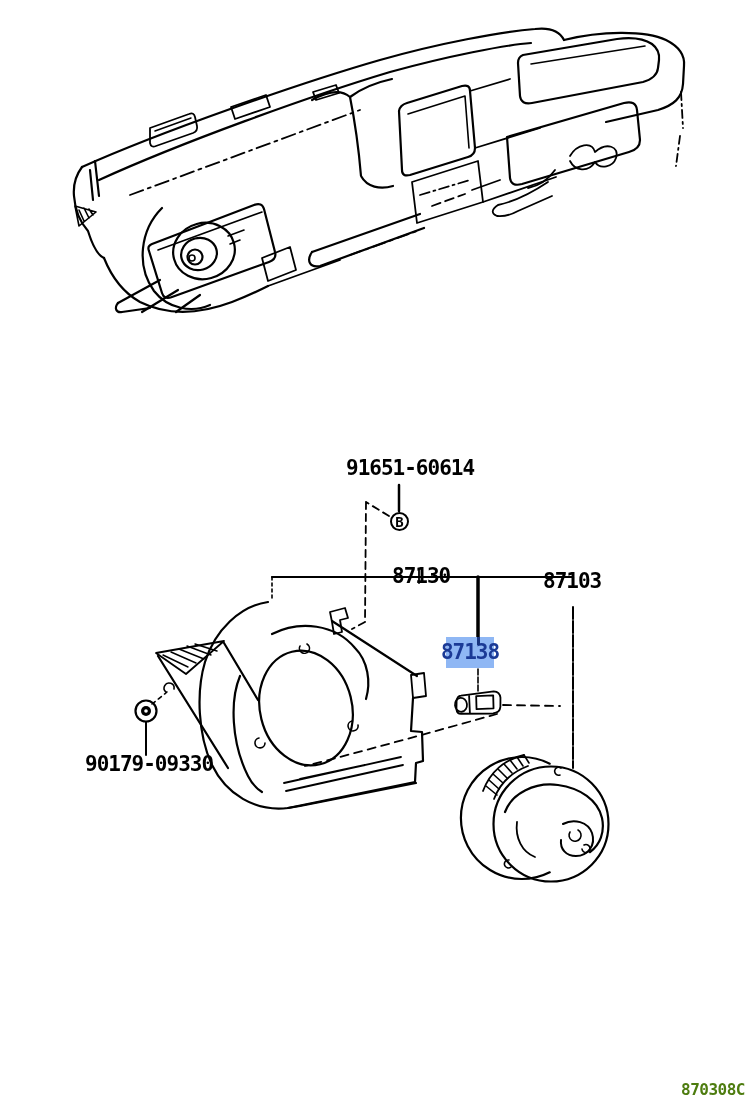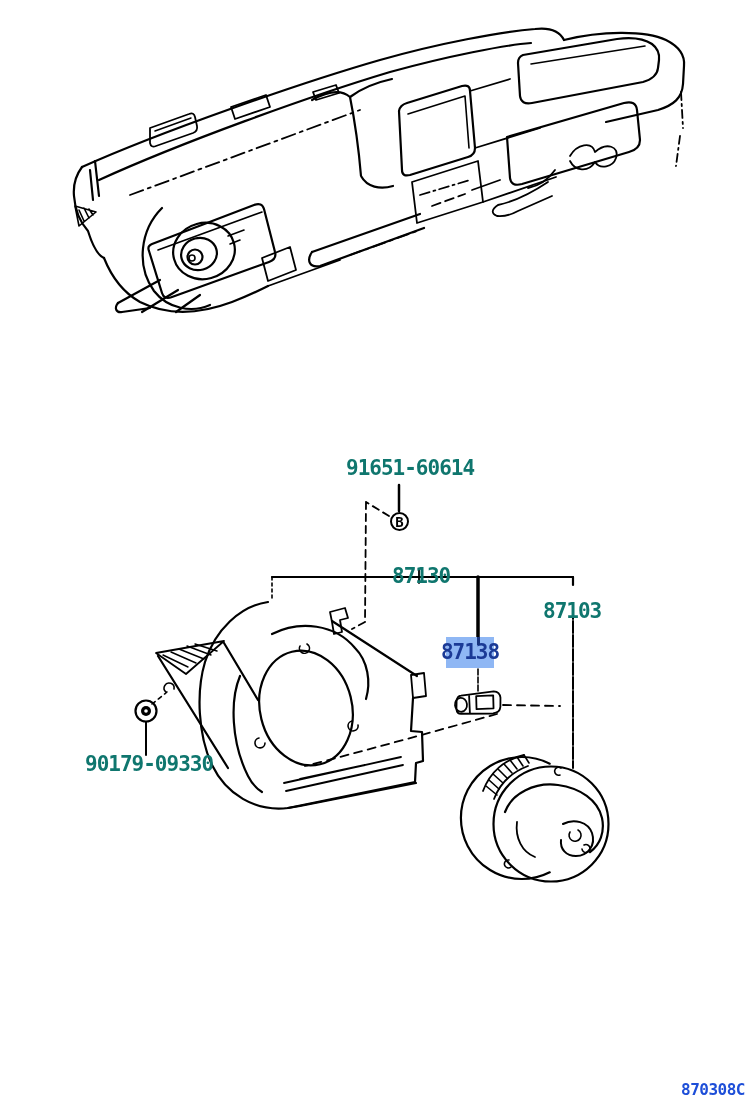--- a/index.html
+++ b/index.html
@@ -1,32 +1,32 @@
 <!DOCTYPE html>
 <html><head>
 <meta charset="utf-8">
 <style>
   html,body{margin:0;padding:0;background:#fff;}
   #stage{position:relative;width:756px;height:1108px;background:#fff;overflow:hidden;
          font-family:"DejaVu Sans Mono", monospace;}
   svg{position:absolute;left:0;top:0;}
   .lineart{stroke:#000;fill:none;stroke-linecap:round;stroke-linejoin:round;}
   .callout{position:absolute;font-weight:bold;font-size:21px;letter-spacing:-1px;
-           line-height:1;color:#0f766e;white-space:nowrap;}
+           line-height:1;color:#000000;white-space:nowrap;}
   .callout-highlight{left:446px;top:637px;width:48px;height:31px;
            display:flex;align-items:center;justify-content:center;
            background:#8fb7f4;color:#1b3a96;}
   .callout-highlight::before{content:"";position:absolute;left:31px;top:0;
            width:3px;height:8px;background:#17337e;}
   .bolt-marker{position:absolute;left:390px;top:512px;width:19px;height:19px;
            border:2.2px solid #000;border-radius:50%;display:flex;align-items:center;
            justify-content:center;font-weight:bold;font-size:14px;color:#000;
            box-sizing:border-box;line-height:1;}
   .figcode{position:absolute;left:681px;top:1082px;font-weight:bold;font-size:16px;
-           letter-spacing:-0.5px;line-height:1;color:#1d4ed8;}
+           letter-spacing:-0.5px;line-height:1;color:#4d7c0f;}
 </style>
 </head>
 <body>
 
 <div id="stage">
 
   <svg width="756" height="1108" viewBox="0 0 756 1108">
 
     <g class="lineart" stroke-width="2.2">
       <path d="M82,167 C160,132 300,83 380,60 C440,43 500,32 535,29 C552,27 560,32 564,40"></path>
@@ -160,20 +160,20 @@
   </svg>
 
   <div class="callout" style="left:346px;top:458px">91651-60614</div>
 
   <div class="bolt-marker">
     <span>B</span>
   </div>
 
   <div class="callout" style="left:392px;top:566px">87130</div>
 
-  <div class="callout" style="left:543px;top:601px">87103</div>
+  <div class="callout" style="left:543px;top:571px">87103</div>
 
   <div class="callout callout-highlight">87138</div>
 
   <div class="callout" style="left:85px;top:754px">90179-09330</div>
 
   <div class="figcode">870308C</div>
 </div>
 
 </body></html>

